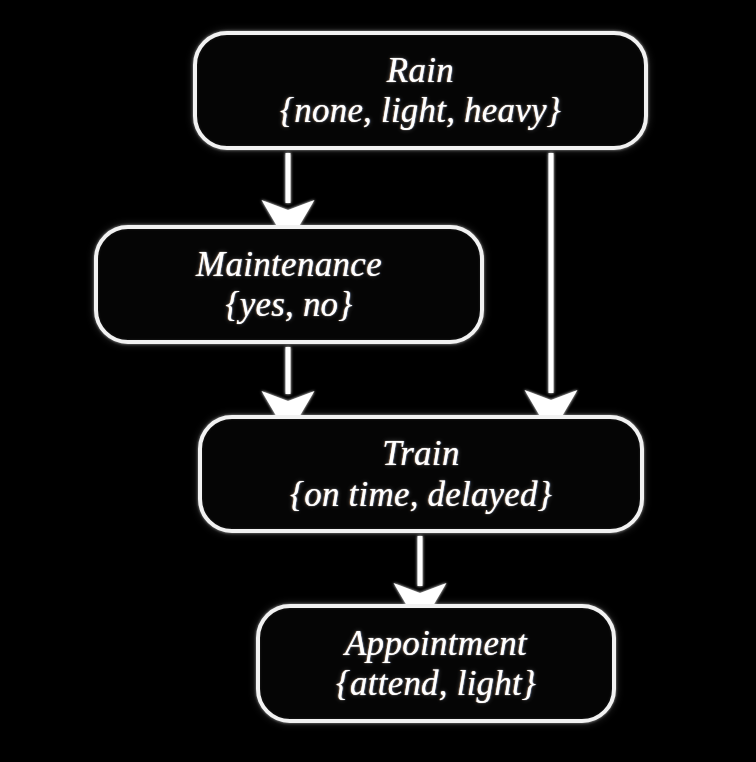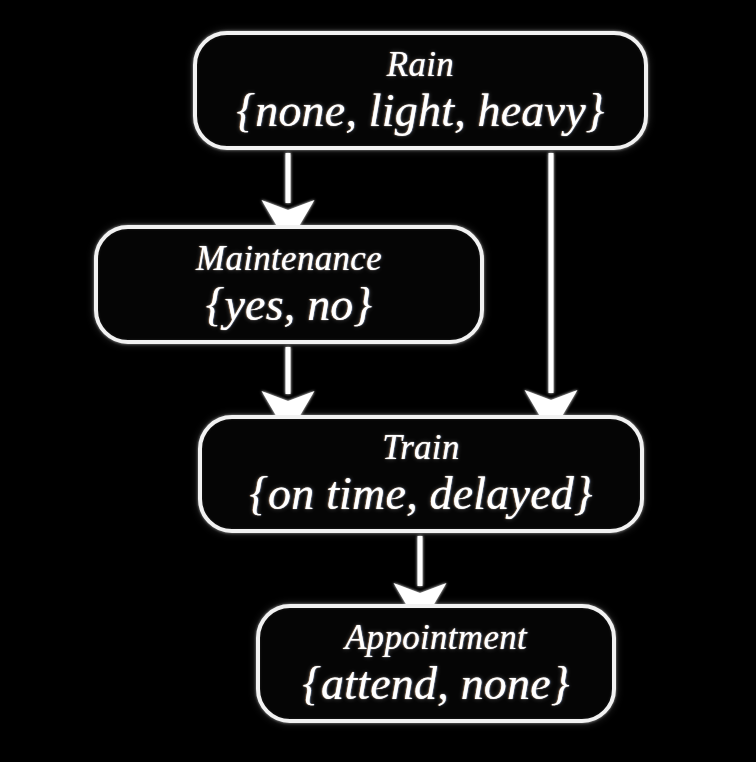--- a/index.html
+++ b/index.html
@@ -52,21 +52,21 @@
       0 0 9px rgba(255,255,255,0.18),
       inset 0 0 3px rgba(255,255,255,0.12);
     filter: blur(0.32px);
     font-family: Liberation Serif, serif;
   }
   .node-name {
     font-size: 35px;
     letter-spacing: 0.3px;
   }
   .node-states {
-    font-size: 46px;
+    font-size: 35px;
     letter-spacing: 0.2px;
     margin-top: 1px;
   }
 
   
   #node-rain        { left: 193px; top:  31px; width: 455px; height: 119px; }
   #node-maintenance { left:  94px; top: 225px; width: 390px; height: 119px; }
   #node-train       { left: 198px; top: 415px; width: 446px; height: 118px; }
   #node-appointment { left: 256px; top: 604px; width: 360px; height: 119px; }
 </style>
@@ -107,16 +107,16 @@
     <div class="node-states">{yes, no}</div>
   </div>
 
   <div class="node" id="node-train">
     <div class="node-name">Train</div>
     <div class="node-states">{on time, delayed}</div>
   </div>
 
   <div class="node" id="node-appointment">
     <div class="node-name">Appointment</div>
-    <div class="node-states">{attend, none}</div>
+    <div class="node-states">{attend, light}</div>
   </div>
 
 </div>
 
 </body></html>

